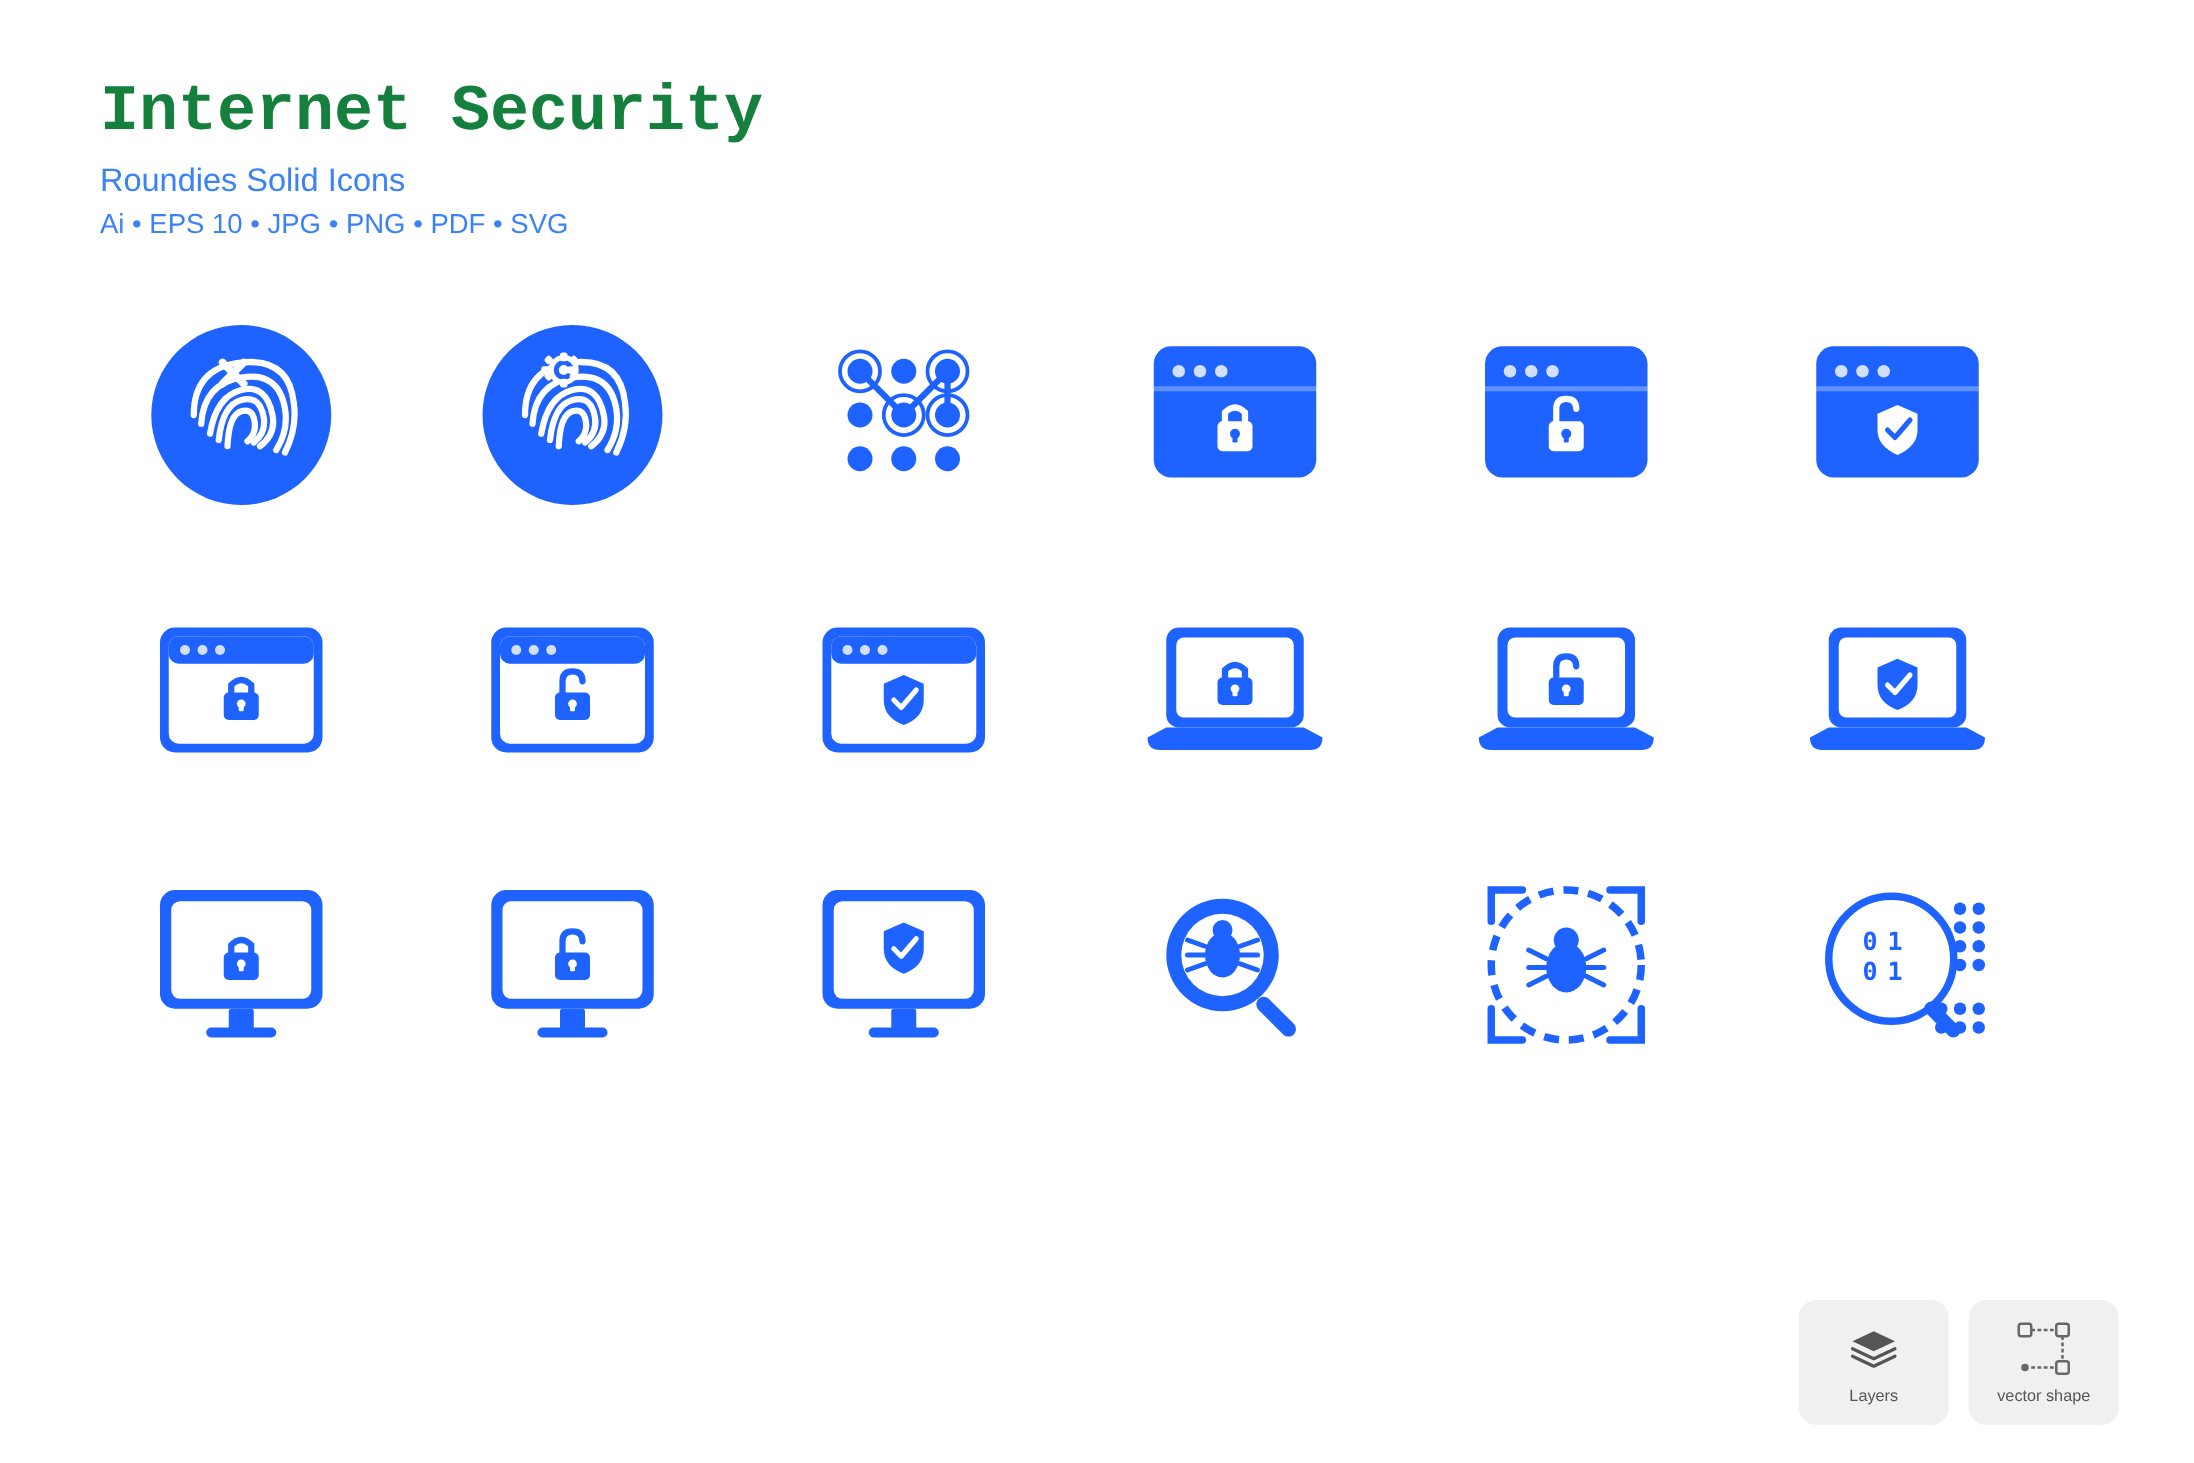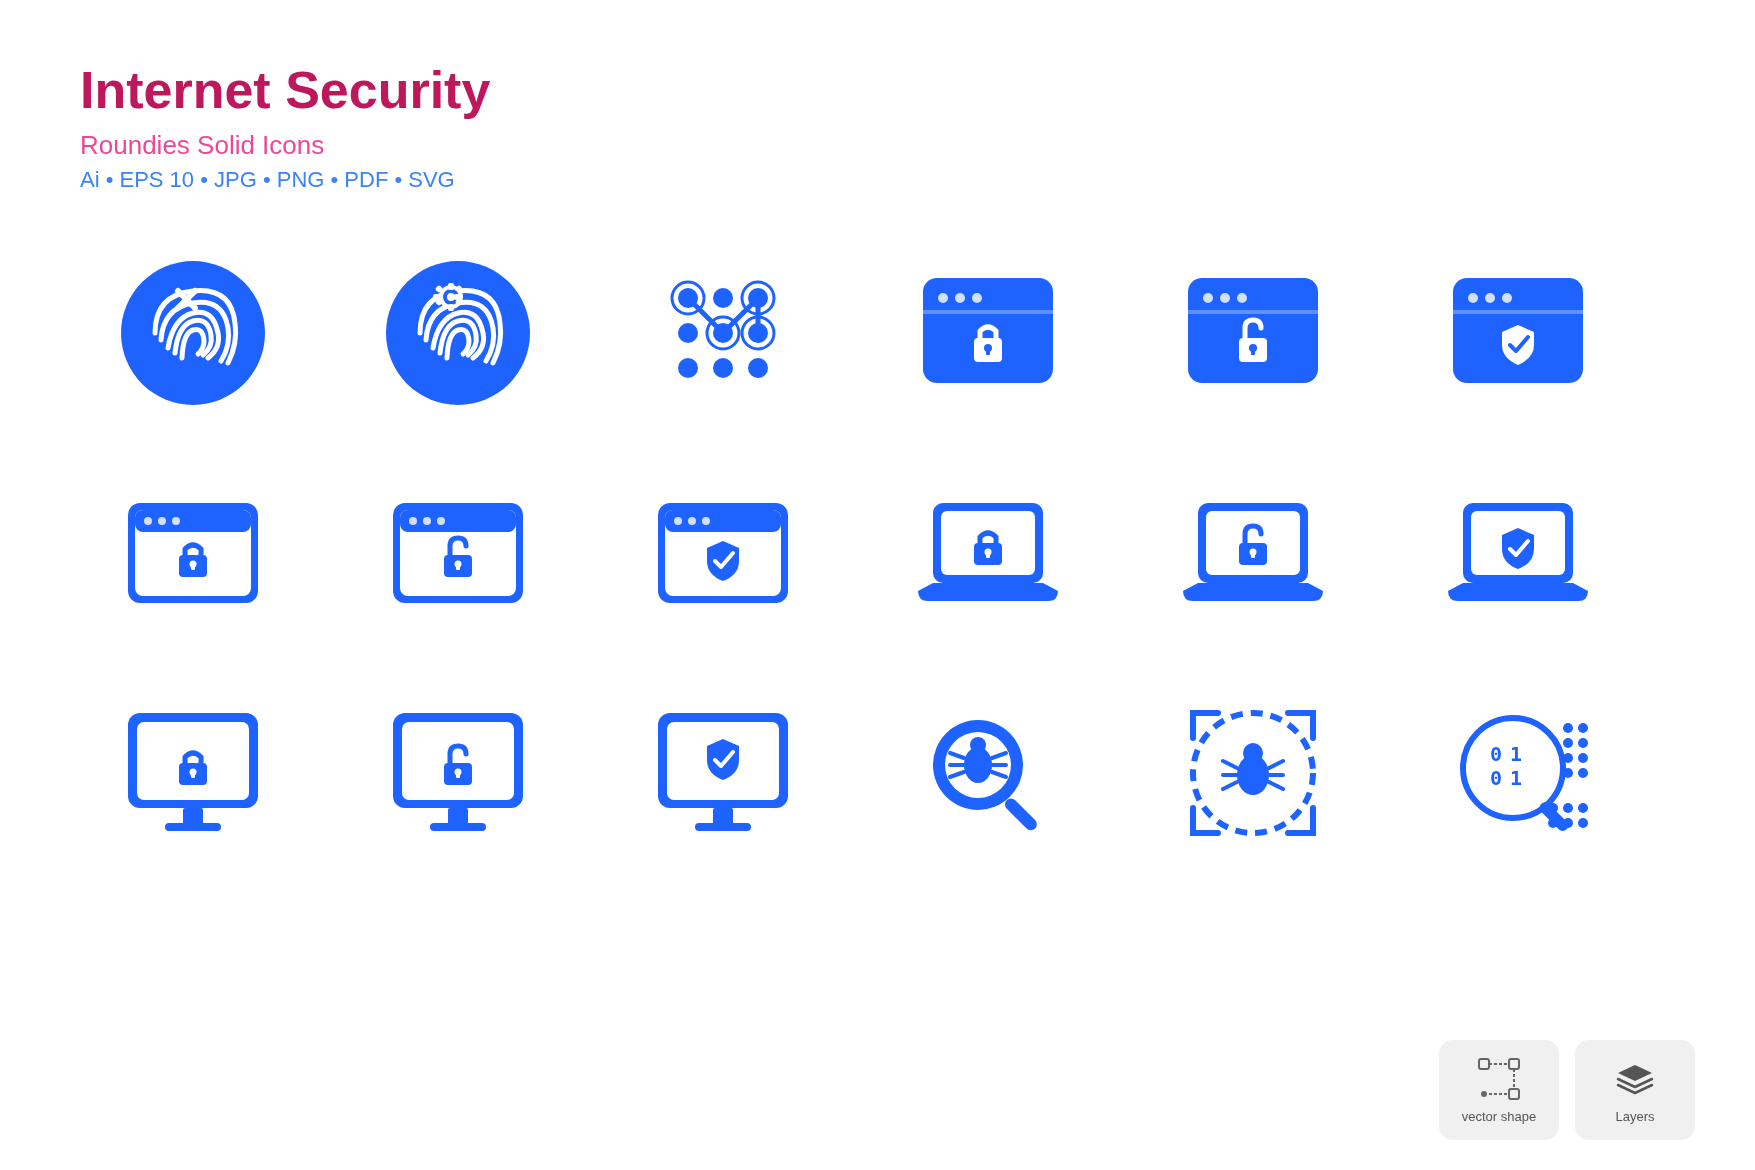--- a/index.html
+++ b/index.html
@@ -12,27 +12,28 @@
       padding: 60px 80px 120px 80px;
     }
 
     .header {
       margin-bottom: 40px;
     }
 
     .title {
       font-size: 52px;
       font-weight: 800;
-      color: #be185d;
+      color: #15803d;
       margin-bottom: 10px;
+      font-family: Liberation Mono, monospace;
     }
 
     .subtitle {
       font-size: 26px;
-      color: #ec4899;
+      color: #3b82f6;
       margin-bottom: 6px;
     }
 
     .formats {
       font-size: 22px;
       color: #3b82f6;
     }
 
     .icons-grid {
       display: grid;
@@ -403,32 +404,32 @@
       <rect x="107" y="107" width="36" height="11" rx="5.5" fill="#1E62FF" transform="rotate(45 107 107)"></rect>
     </svg>
   </div>
 
 </div>
 
 <div class="bottom-panel">
   <div class="panel-btn">
     <svg viewBox="0 0 44 44" fill="none" xmlns="http://www.w3.org/2000/svg">
 
+      <path d="M5 28 L22 36 L39 28" stroke="#555" stroke-width="2.5" fill="none" stroke-linecap="round" stroke-linejoin="round"></path>
+      <path d="M5 22 L22 30 L39 22" stroke="#555" stroke-width="2.5" fill="none" stroke-linecap="round" stroke-linejoin="round"></path>
+      <path d="M5 16 L22 8 L39 16 L22 24 Z" fill="#555"></path>
+    </svg>
+    <span class="panel-btn-label">Layers</span>
+  </div>
+  <div class="panel-btn">
+    <svg viewBox="0 0 44 44" fill="none" xmlns="http://www.w3.org/2000/svg">
+
       <rect x="2" y="2" width="10" height="10" rx="2" fill="none" stroke="#666" stroke-width="2"></rect>
       <rect x="32" y="2" width="10" height="10" rx="2" fill="none" stroke="#666" stroke-width="2"></rect>
       <rect x="32" y="32" width="10" height="10" rx="2" fill="none" stroke="#666" stroke-width="2"></rect>
       <path d="M12 7 Q22 7 32 7" stroke="#666" stroke-width="2" stroke-dasharray="3 2"></path>
       <path d="M37 12 Q37 22 37 32" stroke="#666" stroke-width="2" stroke-dasharray="3 2"></path>
       <circle cx="7" cy="37" r="3" fill="#666"></circle>
       <path d="M12 37 L32 37" stroke="#666" stroke-width="2" stroke-dasharray="3 2"></path>
     </svg>
     <span class="panel-btn-label">vector shape</span>
   </div>
-  <div class="panel-btn">
-    <svg viewBox="0 0 44 44" fill="none" xmlns="http://www.w3.org/2000/svg">
-
-      <path d="M5 28 L22 36 L39 28" stroke="#555" stroke-width="2.5" fill="none" stroke-linecap="round" stroke-linejoin="round"></path>
-      <path d="M5 22 L22 30 L39 22" stroke="#555" stroke-width="2.5" fill="none" stroke-linecap="round" stroke-linejoin="round"></path>
-      <path d="M5 16 L22 8 L39 16 L22 24 Z" fill="#555"></path>
-    </svg>
-    <span class="panel-btn-label">Layers</span>
-  </div>
 </div>
 
 </body></html>

